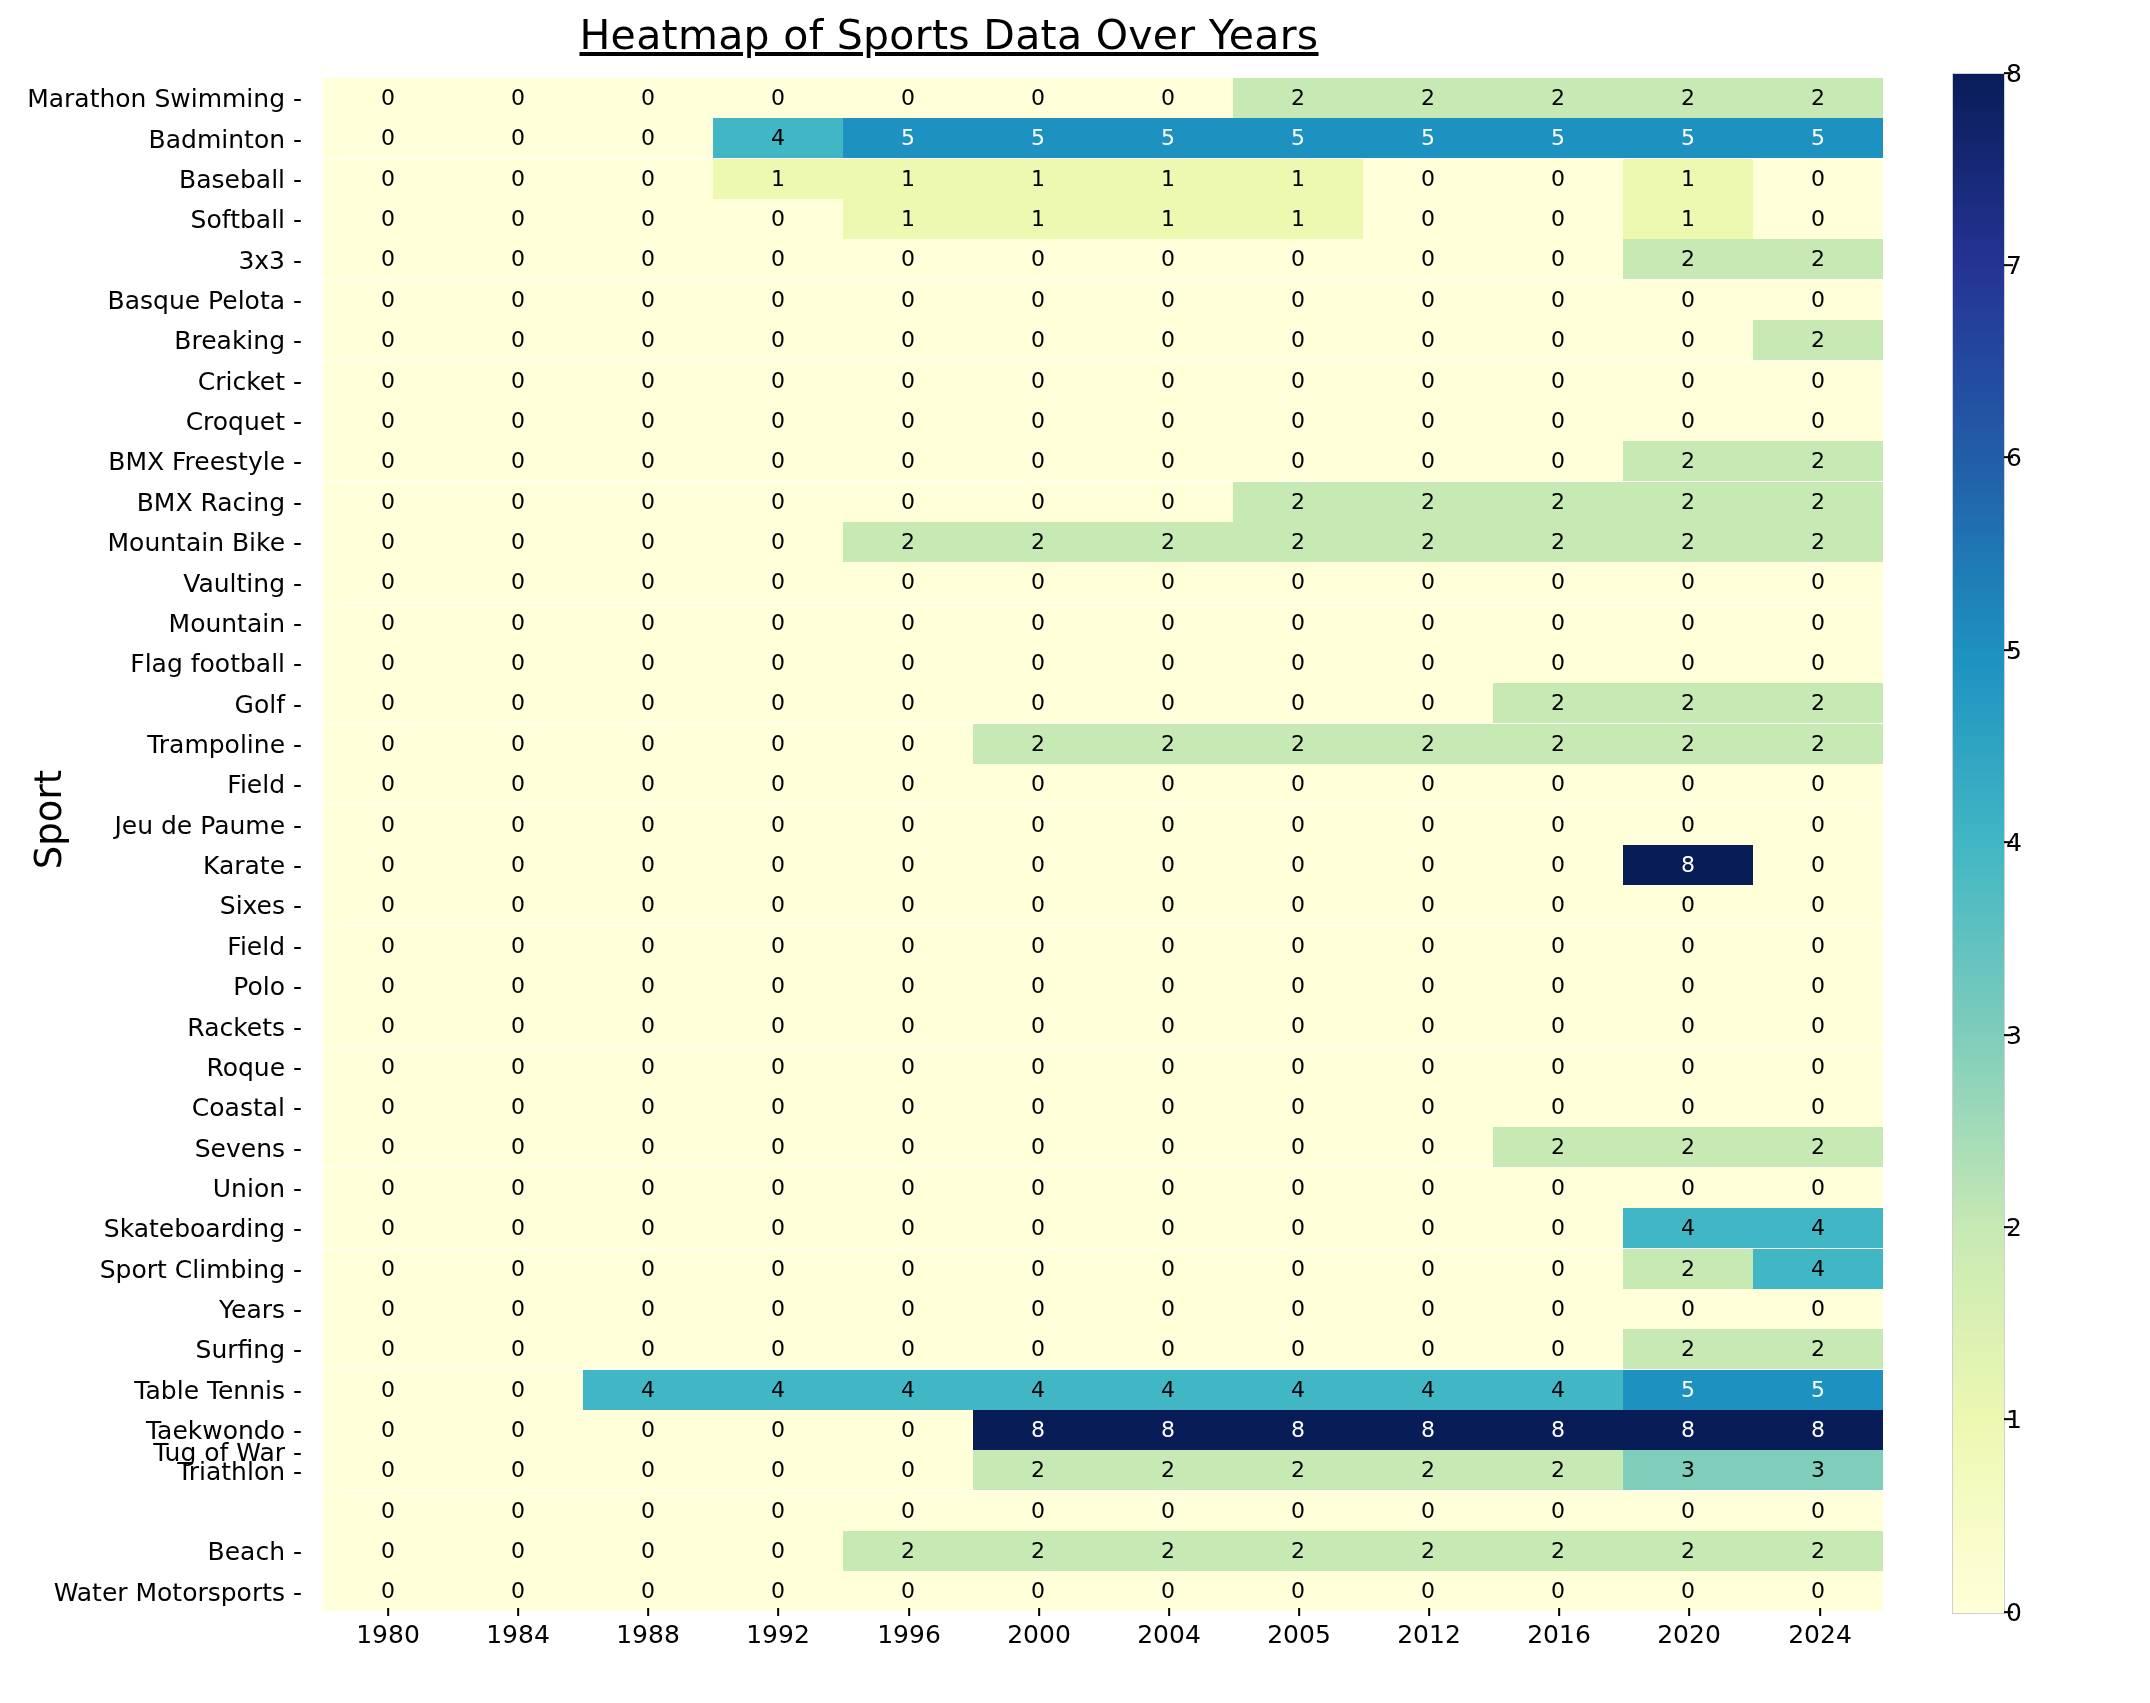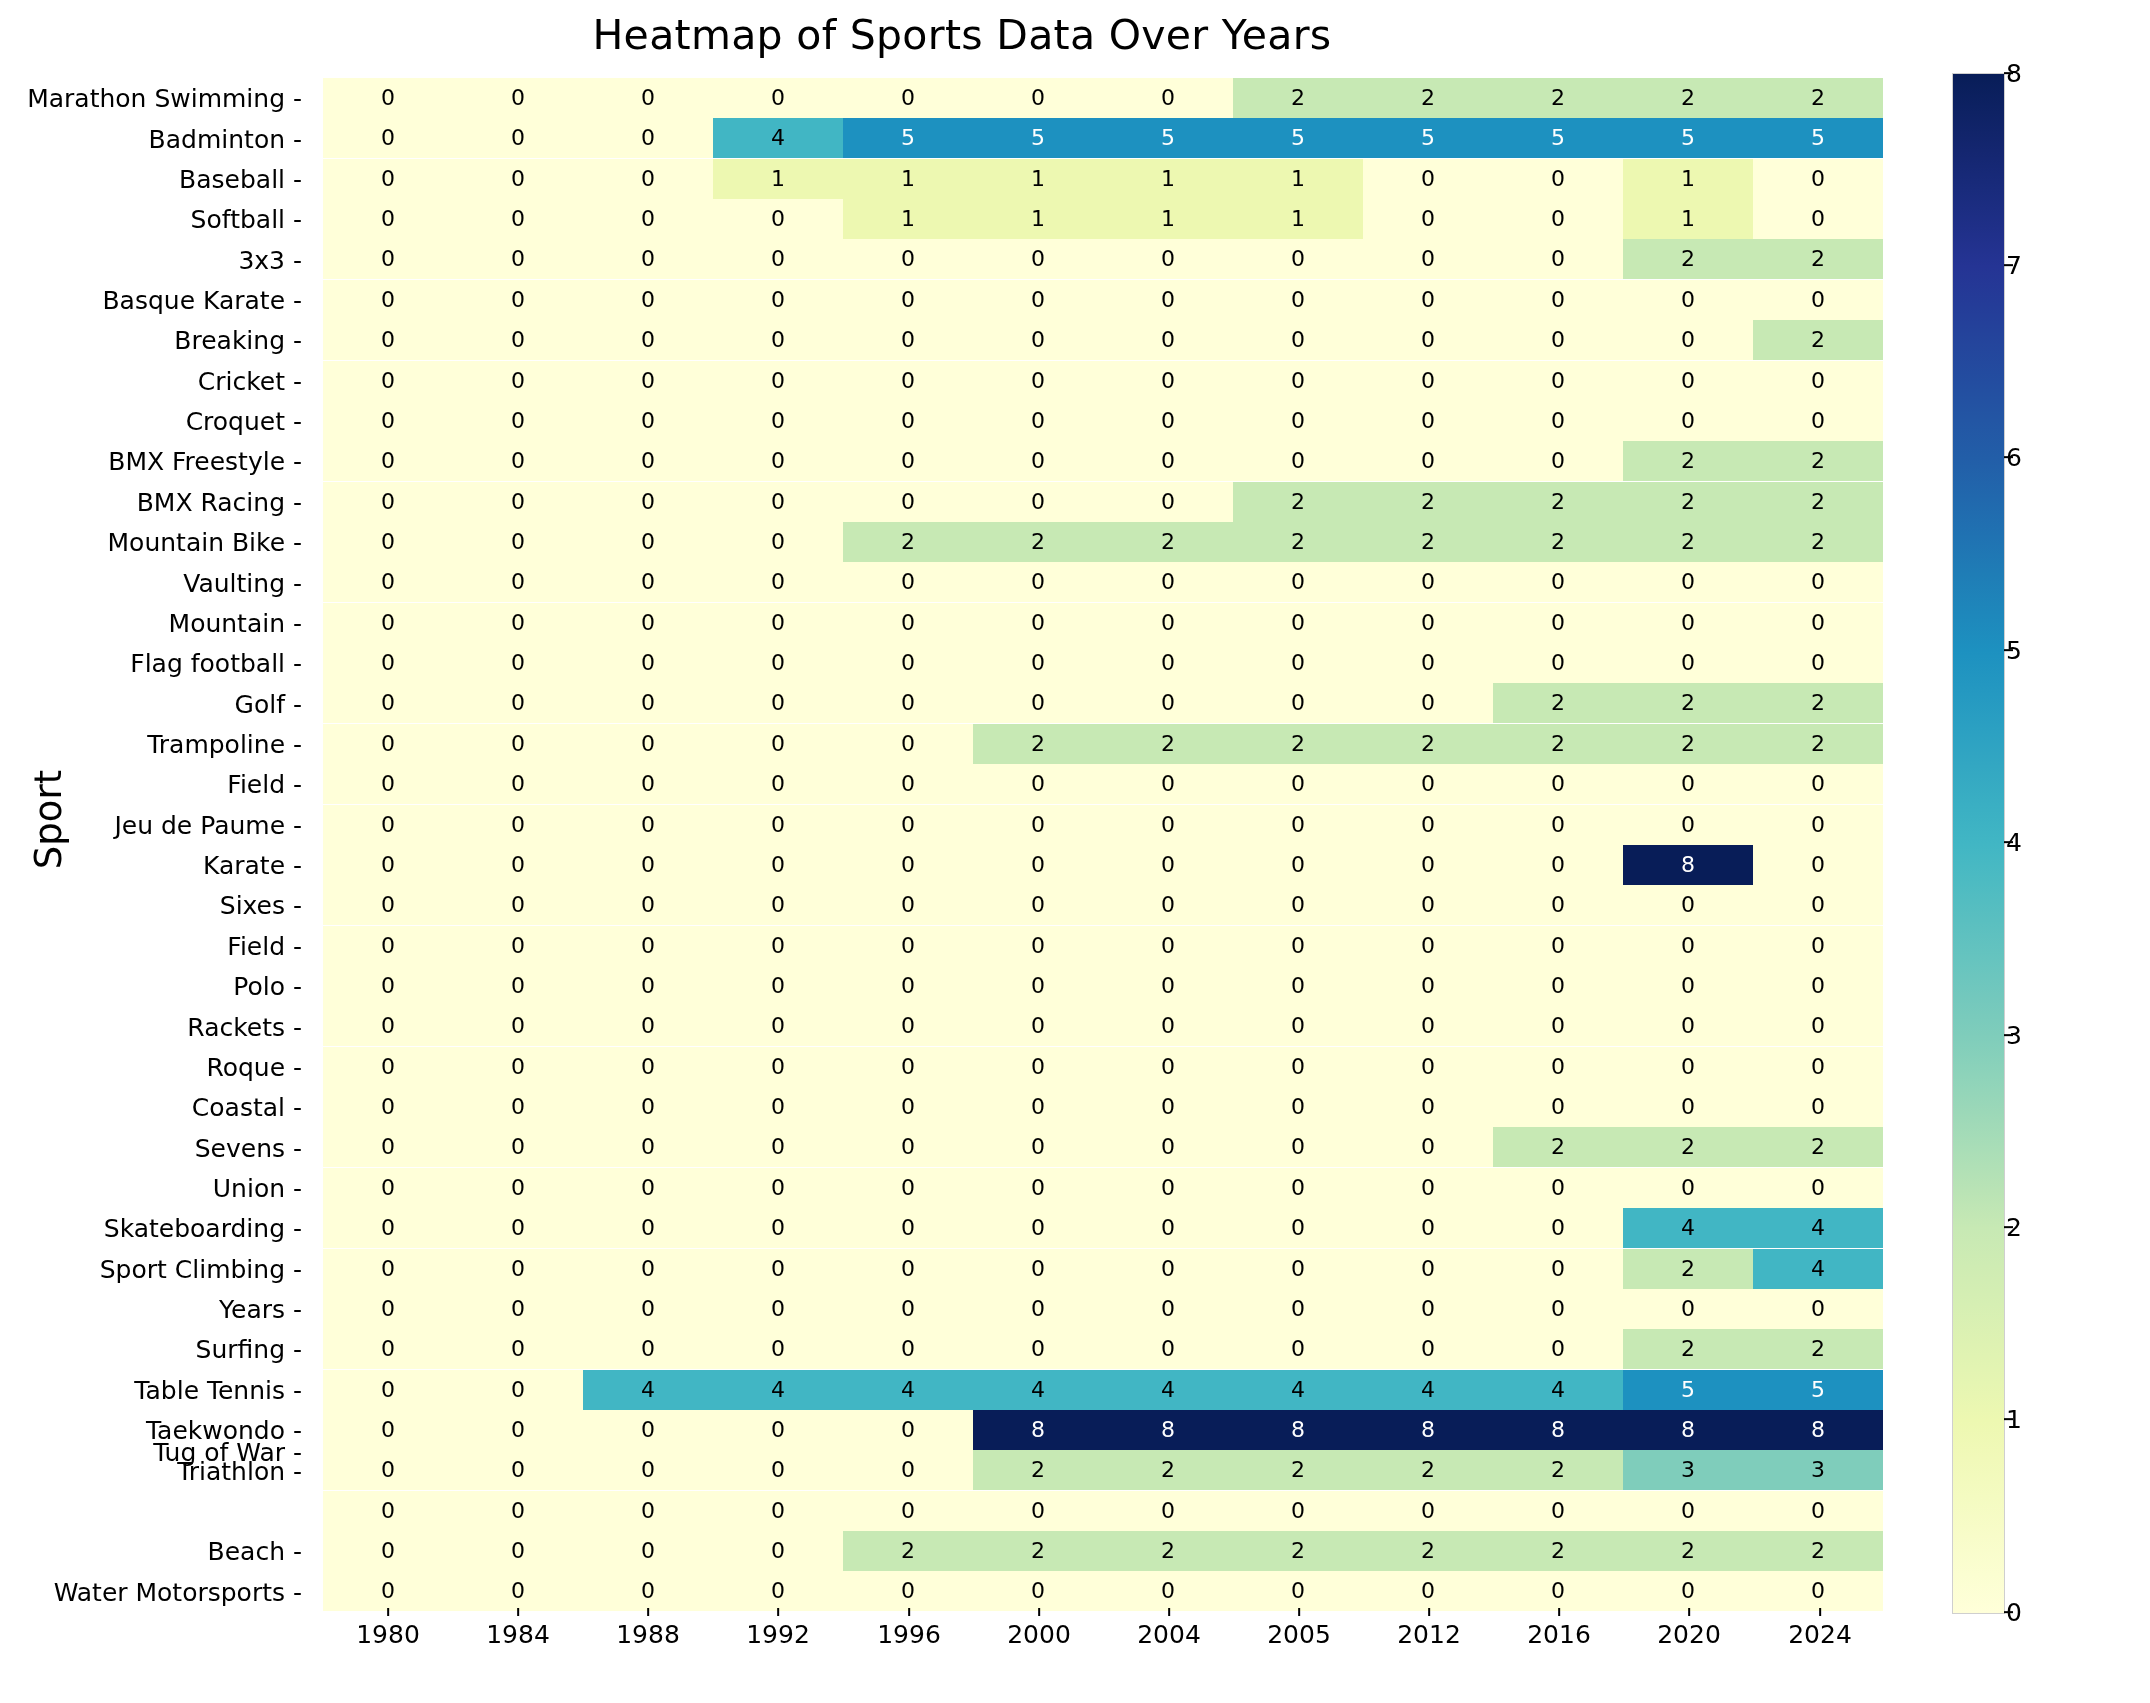--- a/index.html
+++ b/index.html
@@ -15,26 +15,27 @@
     overflow: hidden;
   }
   #figure {
     position: relative;
     width: 2151px;
     height: 1703px;
     background: #ffffff;
   }
   #chart-title {
     position: absolute;
-    left: 14px;
+    left: 1px;
     top: 11px;
     width: 1896px;
     text-align: center;
     font-size: 41px;
     letter-spacing: 0.3px;
+    text-decoration: underline;
   }
   
   #ylabel {
     position: absolute;
     left: -35px;
     top: 798px;
     width: 167px;
     text-align: center;
     font-size: 37px;
     transform: rotate(-90deg);
@@ -145,21 +146,21 @@
   <div id="chart-title">Heatmap of Sports Data Over Years</div>
 
   <div id="ylabel">Sport</div>
 
   <div class="ylabels" id="ylabels">
       <div class="ylab" style="top: 20px;">Marathon Swimming -</div>
       <div class="ylab" style="top: 61px;">Badminton -</div>
       <div class="ylab" style="top: 101px;">Baseball -</div>
       <div class="ylab" style="top: 141px;">Softball -</div>
       <div class="ylab" style="top: 182px;">3x3 -</div>
-      <div class="ylab" style="top: 222px;">Basque Karate -</div>
+      <div class="ylab" style="top: 222px;">Basque Pelota -</div>
       <div class="ylab" style="top: 262px; text-align: right;">Breaking -</div>
       <div class="ylab" style="top: 303px;">Cricket -</div>
       <div class="ylab" style="top: 343px;">Croquet -</div>
       <div class="ylab" style="top: 383px;">BMX Freestyle -</div>
       <div class="ylab" style="top: 424px;">BMX Racing -</div>
       <div class="ylab" style="top: 464px;">Mountain Bike -</div>
       <div class="ylab" style="top: 505px;">Vaulting -</div>
       <div class="ylab" style="top: 545px;">Mountain -</div>
       <div class="ylab" style="top: 585px;">Flag football -</div>
       <div class="ylab" style="top: 626px;">Golf -</div>

